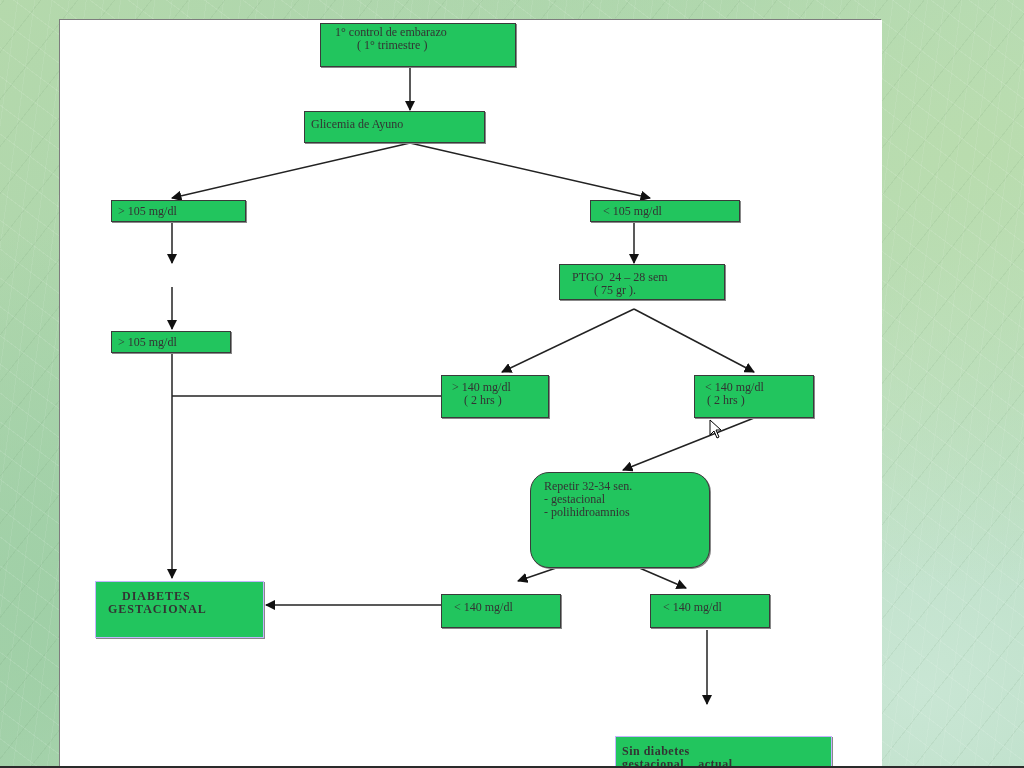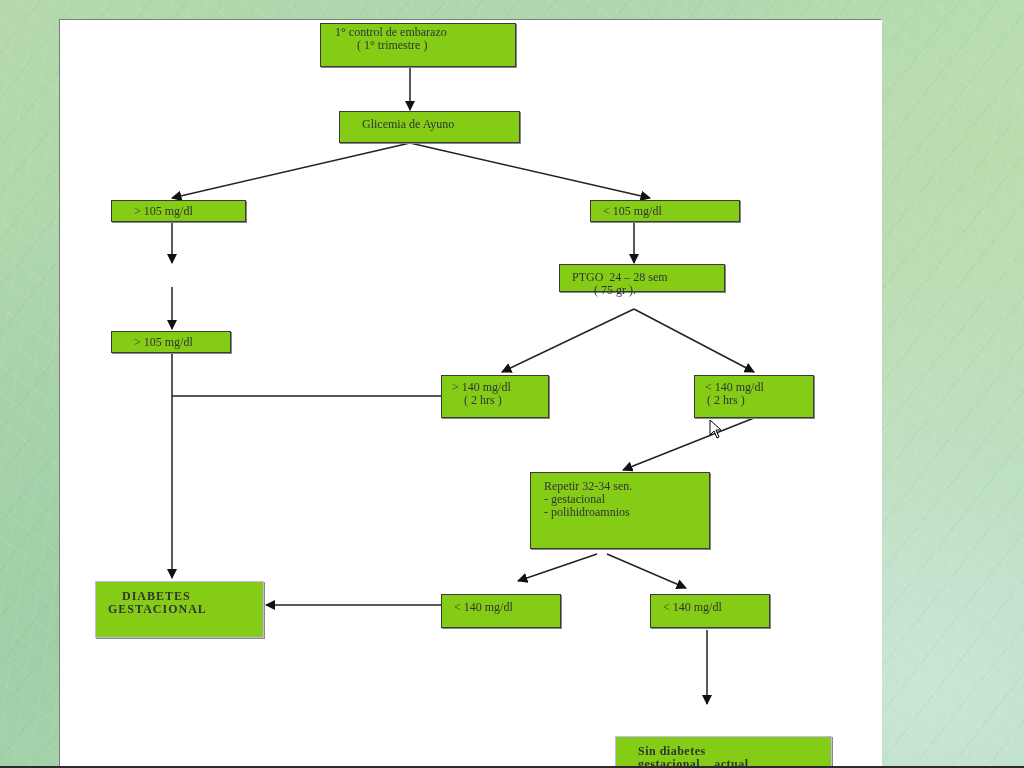--- a/index.html
+++ b/index.html
@@ -21,22 +21,22 @@
   }
   .slide {
     position: absolute; left: 60px; top: 20px; width: 822px; height: 748px;
     background: #ffffff;
     box-shadow: -1px -1px 0 #7d7d7d;
   }
   .bottom-bar {
     position: absolute; left: 0; right: 0; bottom: 0; height: 2px; background: #2a2a2a;
   }
   svg { position: absolute; left: 0; top: 0; }
-  .box { position: absolute; border: 1.5px solid #3a3a3a; background: #84cc16; box-sizing: border-box;
-         font-size: 12px; color: #333; line-height: 13px; padding: 2px 22px; box-shadow: 1px 1px 0 #888; }
+  .box { position: absolute; border: 1.5px solid #3a3a3a; background: #22c55e; box-sizing: border-box;
+         font-size: 12px; color: #333; line-height: 13px; padding: 2px 6px; box-shadow: 1px 1px 0 #888; }
   .box.thick { border: 1px solid #c4b5fd; font-weight: bold; letter-spacing: 1px; }
   .box span { display: block; white-space: pre; }
   .cursor { position: absolute; left: 709px; top: 419px; }
 </style>
 </head>
 <body>
 
 <div class="texture"></div>
 
 <svg width="1024" height="768">
@@ -72,45 +72,45 @@
     <line x1="441" y1="605" x2="266" y2="605" marker-end="url(#arrow)"></line>
     <line x1="707" y1="630" x2="707" y2="704" marker-end="url(#arrow)"></line>
   </g>
 </svg>
 
 <div style="position:absolute;inset:0;z-index:3;">
   <div class="box" style="left:320px;top:23px;width:196px;height:44px;padding-left:14px;">
     <span>1° control de embarazo</span>
     <span style="padding-left:22px;">( 1° trimestre )</span>
   </div>
-  <div class="box" style="left:339px;top:111px;width:181px;height:32px;padding-top:6px;">
+  <div class="box" style="left:304px;top:111px;width:181px;height:32px;padding-top:6px;">
     <span>Glicemia de Ayuno</span>
   </div>
   <div class="box" style="left:111px;top:200px;width:135px;height:22px;padding-top:4px;">
     <span>&gt; 105 mg/dl</span>
   </div>
   <div class="box" style="left:111px;top:331px;width:120px;height:22px;padding-top:4px;">
     <span>&gt; 105 mg/dl</span>
   </div>
   <div class="box" style="left:590px;top:200px;width:150px;height:22px;padding-top:4px;padding-left:12px;">
     <span>&lt; 105 mg/dl</span>
   </div>
-  <div class="box" style="left:559px;top:264px;width:166px;height:28px;padding-top:6px;padding-left:12px;">
+  <div class="box" style="left:559px;top:264px;width:166px;height:36px;padding-top:6px;padding-left:12px;">
     <span>PTGO  24 – 28 sem</span>
     <span style="padding-left:22px;font-family:Liberation Serif, serif;">( 75 gr ).</span>
   </div>
   <div class="box" style="left:441px;top:375px;width:108px;height:43px;padding-top:5px;padding-left:10px;">
     <span>&gt; 140 mg/dl</span>
     <span style="padding-left:12px;">( 2 hrs )</span>
   </div>
   <div class="box" style="left:694px;top:375px;width:120px;height:43px;padding-top:5px;padding-left:10px;">
     <span>&lt; 140 mg/dl</span>
     <span style="padding-left:2px;">( 2 hrs )</span>
   </div>
-  <div class="box" style="left:530px;top:472px;width:180px;height:77px;padding-top:7px;padding-left:13px;">
+  <div class="box" style="left:530px;top:472px;width:180px;height:96px;padding-top:7px;padding-left:13px;border-radius:19px;">
     <span>Repetir 32-34 sen.</span>
     <span>- gestacional</span>
     <span>- polihidroamnios</span>
   </div>
   <div class="box" style="left:441px;top:594px;width:120px;height:34px;padding-top:6px;padding-left:12px;">
     <span>&lt; 140 mg/dl</span>
   </div>
   <div class="box" style="left:650px;top:594px;width:120px;height:34px;padding-top:6px;padding-left:12px;">
     <span>&lt; 140 mg/dl</span>
   </div>

